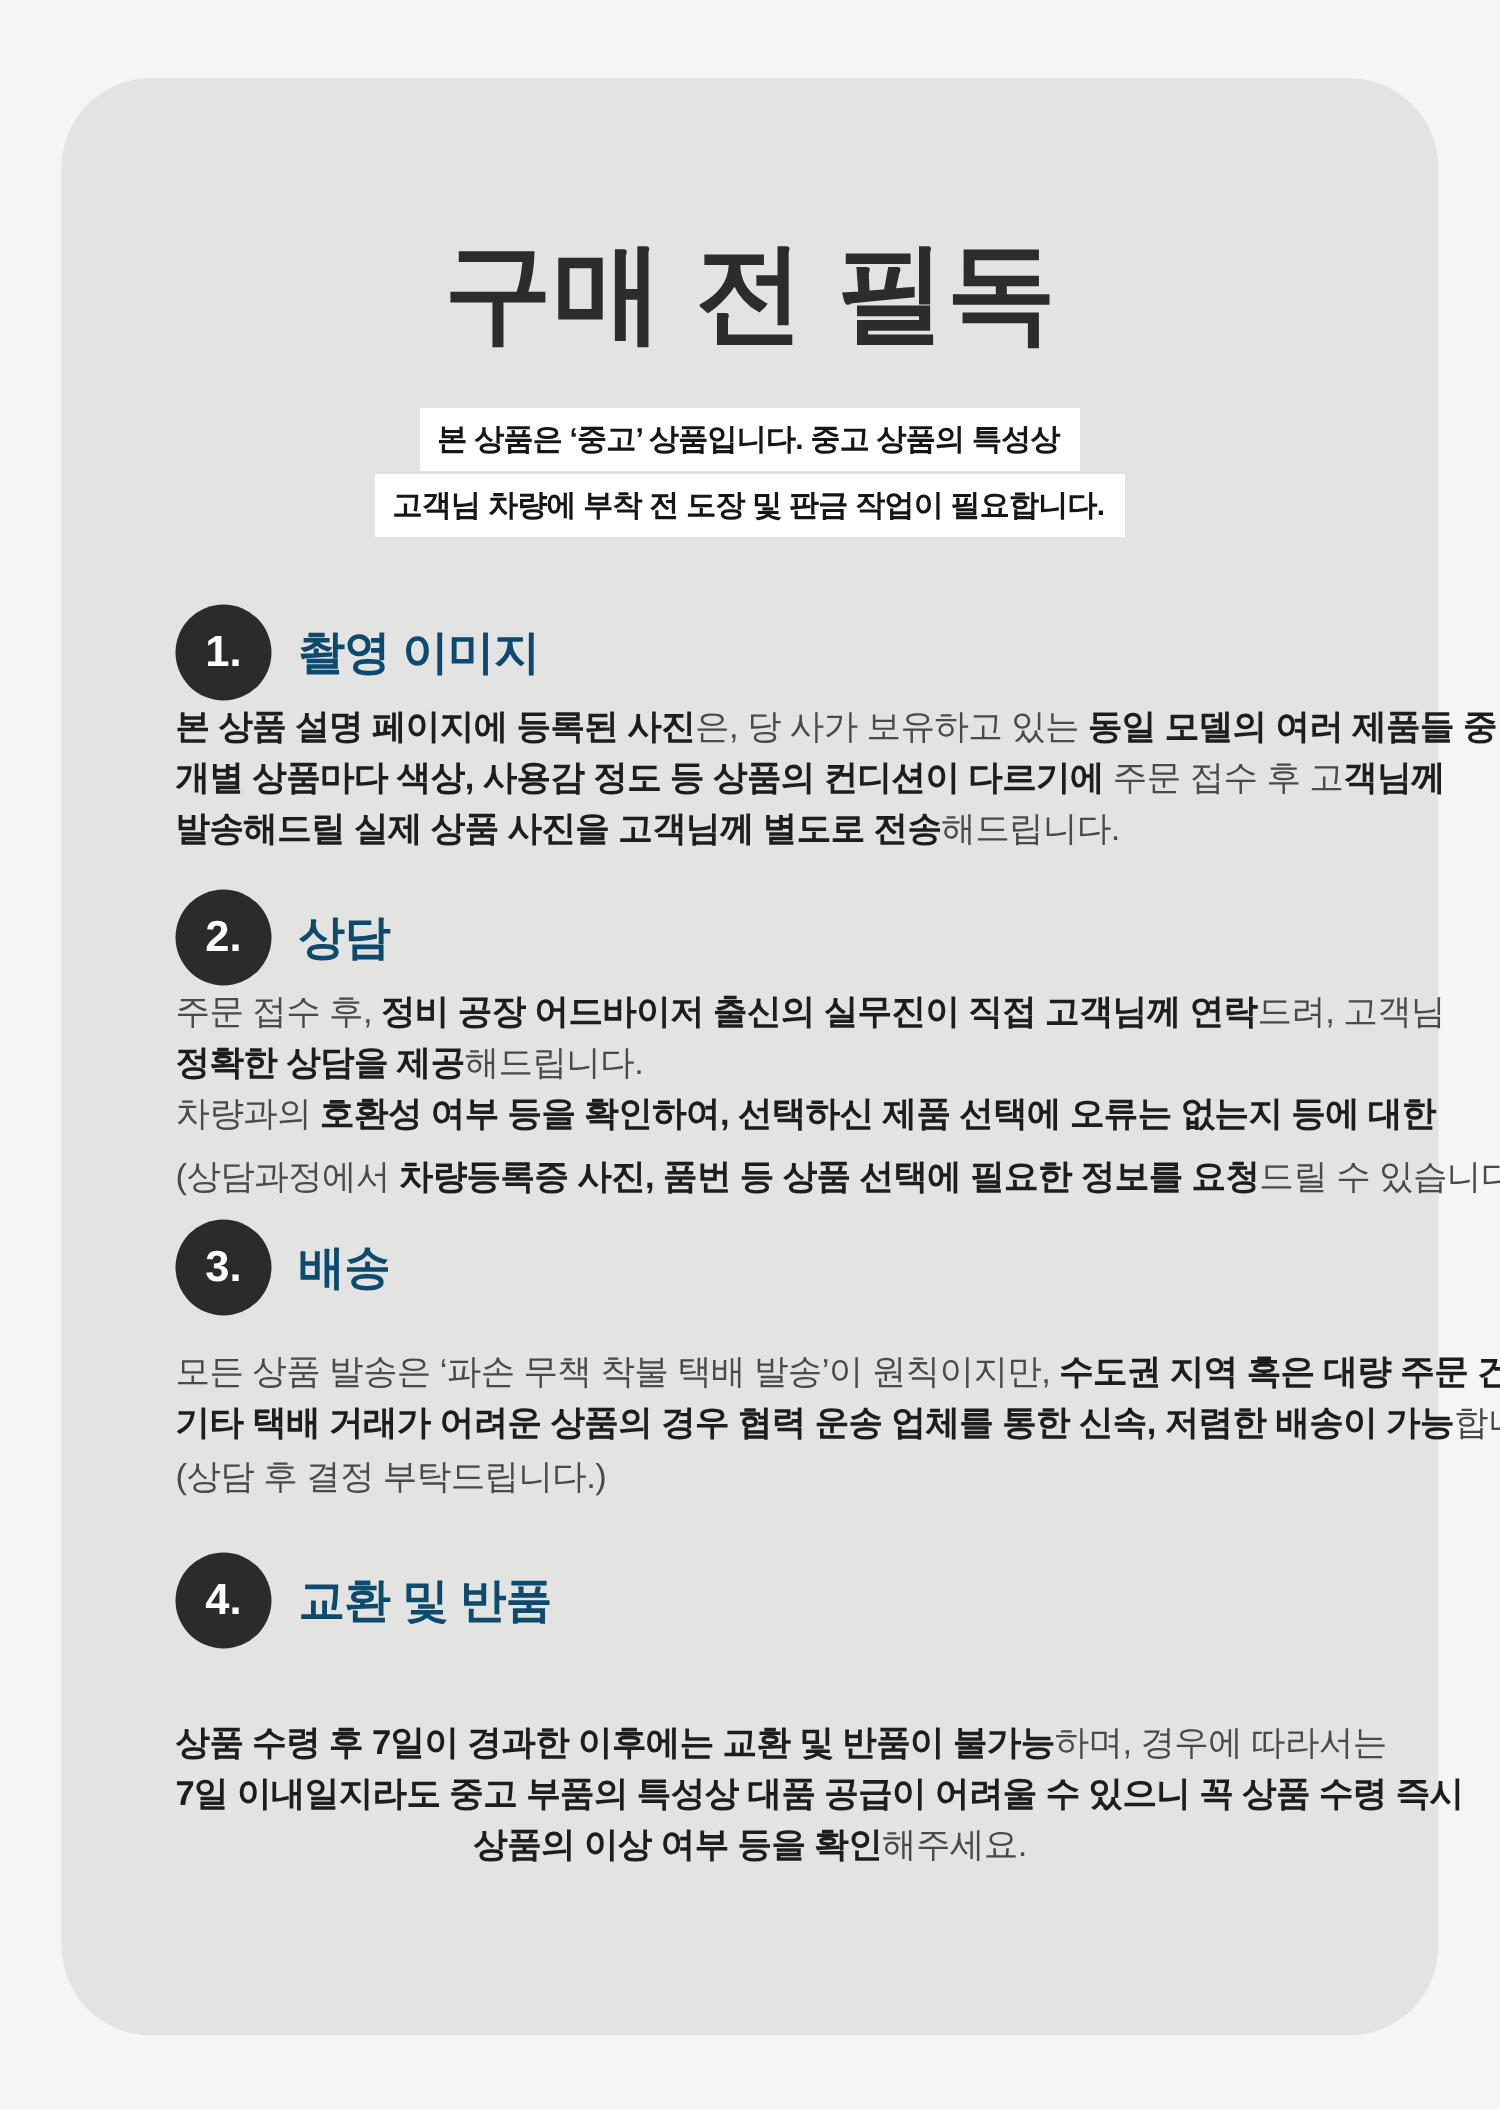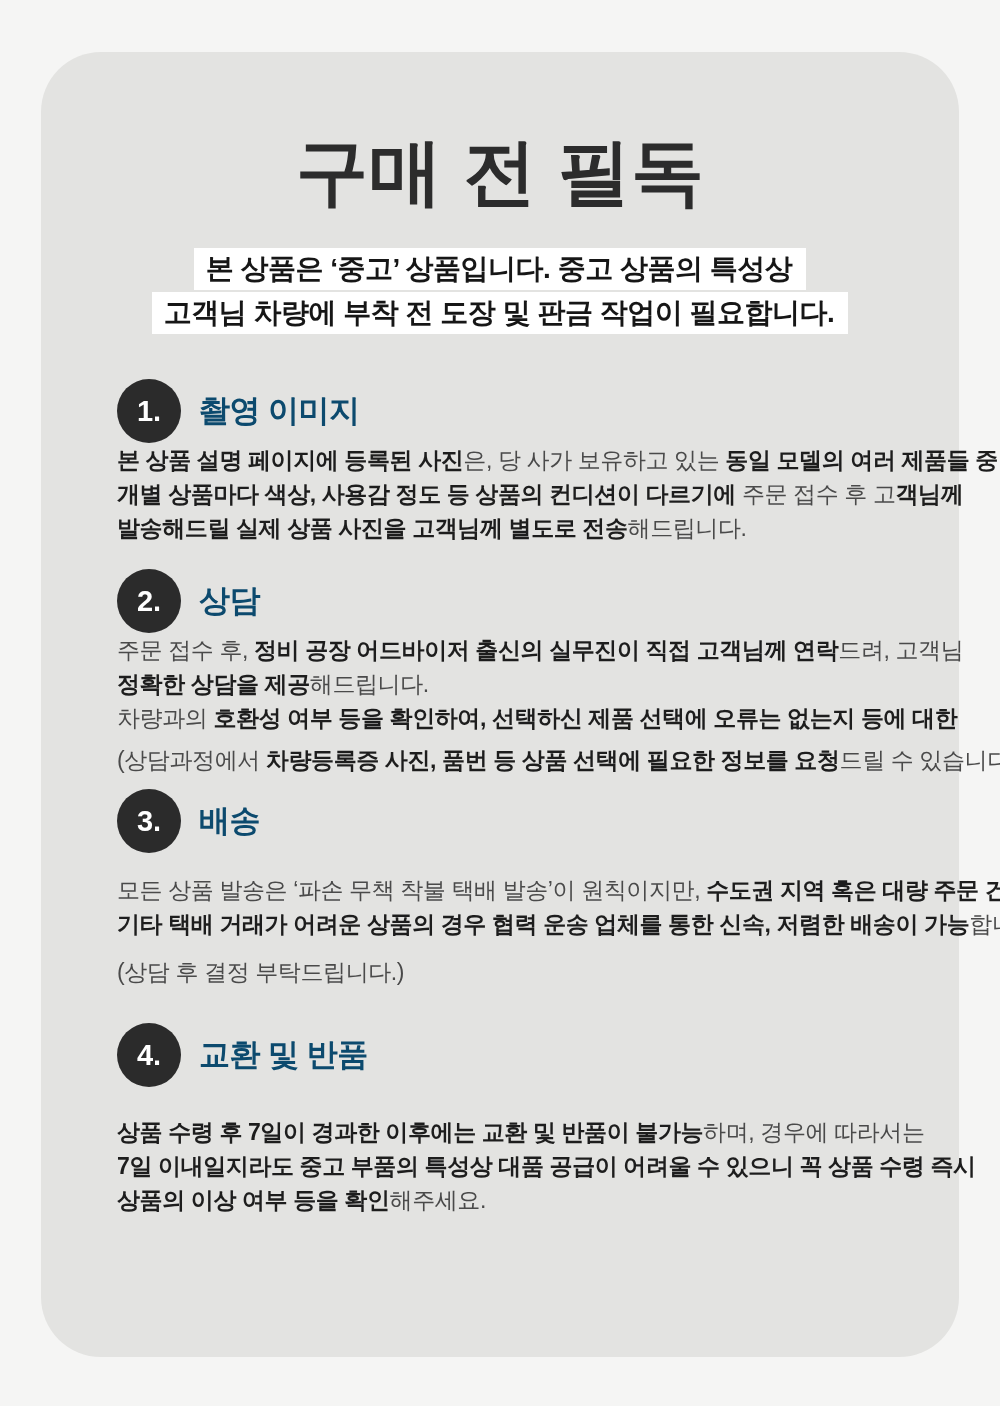--- a/index.html
+++ b/index.html
@@ -9,42 +9,42 @@
     overflow: hidden;
   }
   body { background: #f5f5f4; }
 
   .card {
     position: absolute;
     left: 41px; top: 52px;
     width: 918px; height: 1305px;
     background: #e3e3e1;
     border-radius: 60px;
-    padding: 80px 76px 0 76px;
+    padding: 104px 76px 0 76px;
   }
 
   .title {
     height: 80px;
     line-height: 80px;
     text-align: center;
     font-size: 73px;
     font-weight: 900;
     color: #2c2c2c;
     letter-spacing: 0.5px;
     white-space: nowrap;
   }
 
   .subtitle { margin-top: 36px; text-align: center; }
   .subtitle .hl-row { line-height: 0; }
   .subtitle .hl-row + .hl-row { margin-top: 2px; }
   .subtitle .hl {
     display: inline-block;
     background: #ffffff;
     color: #161616;
-    font-size: 28px;
+    font-size: 20px;
     font-weight: 800;
     line-height: 42px;
     padding: 0 14px 0 12px;
     letter-spacing: -0.5px;
     white-space: nowrap;
   }
 
   .sec-header {
     display: flex;
     align-items: center;
@@ -77,22 +77,22 @@
   .para .r { font-weight: 400; color: #4a4a4a; }
 
   .h1 { margin-top: 45px; }
   .h2 { margin-top: 24px; }
   .h3 { margin-top: 12px; }
   .h4 { margin-top: 34px; }
   .p1 { margin-top: 0; }
   .p2 { }
   .n2 { margin-top: 8px; }
   .p3 { margin-top: 20px; }
-  .n3 { margin-top: 14px; }
-  .p4 { margin-top: 28px; }
+  .n3 { margin-top: 2px; }
+  .p4 { margin-top: 45px; text-align: center; }
 </style>
 </head>
 <body>
 
 <div class="card">
 
   <div class="title">구매 전 필독</div>
 
   <div class="subtitle">
     <div class="hl-row">

